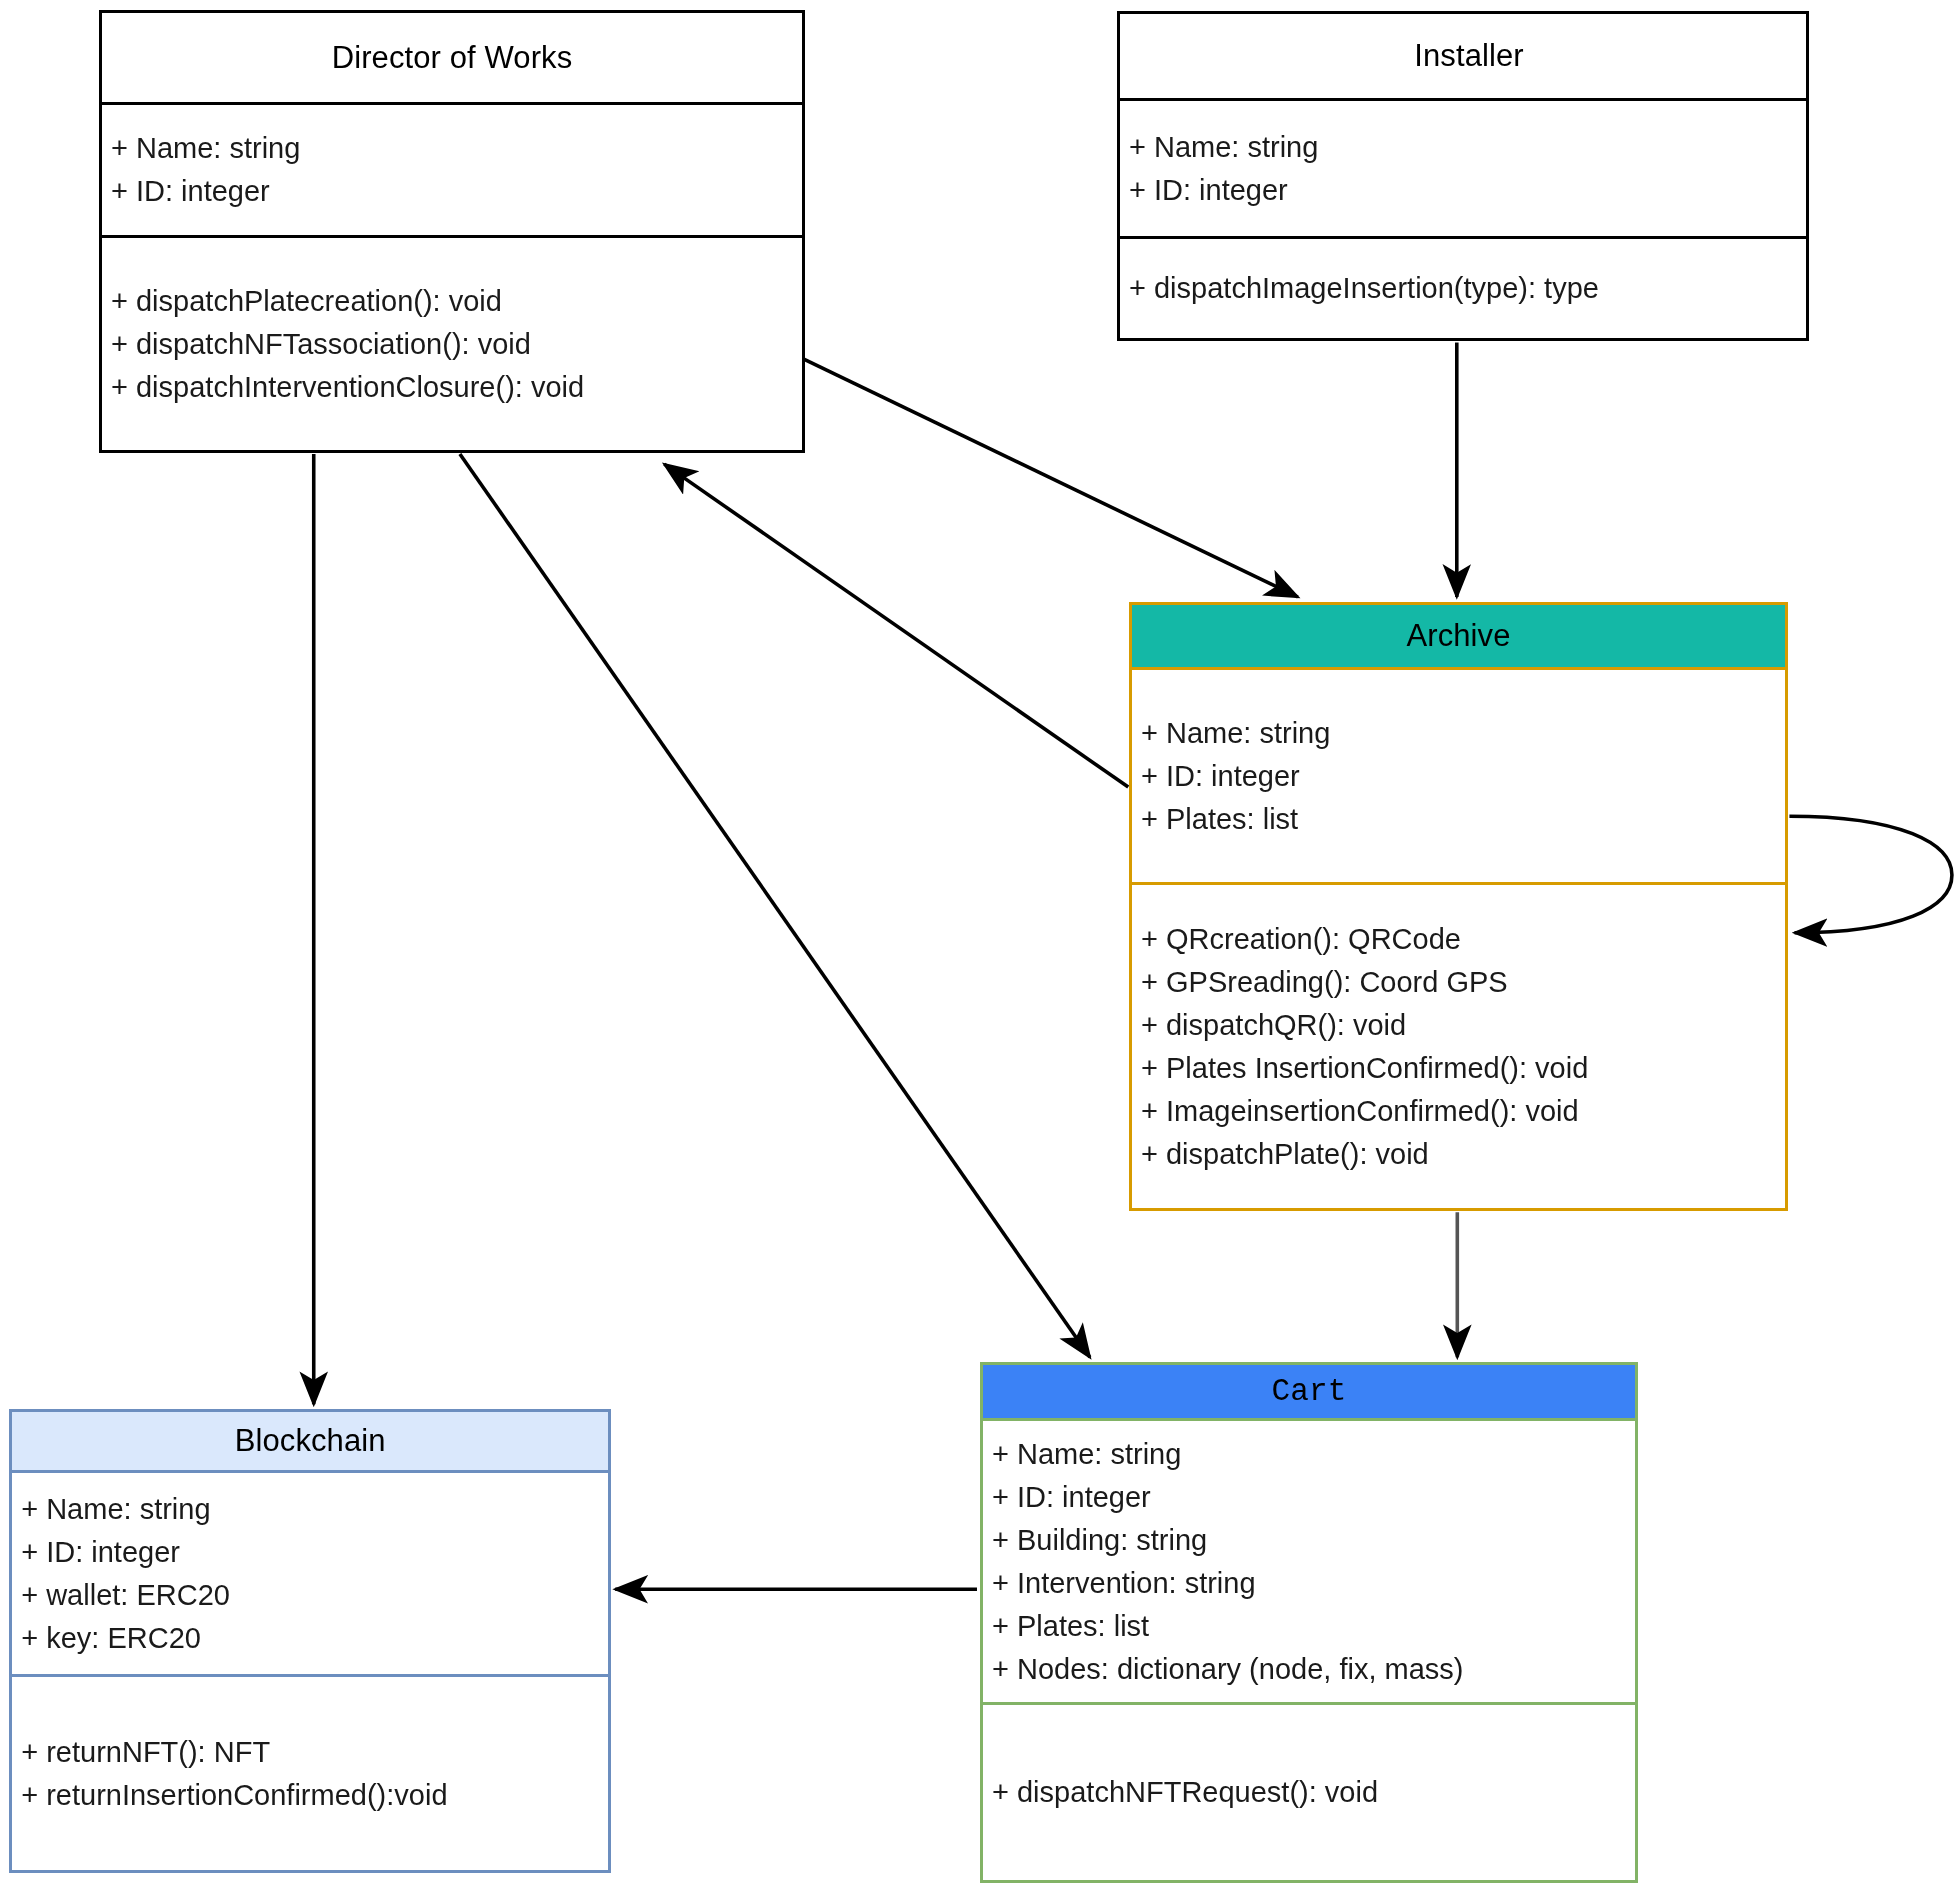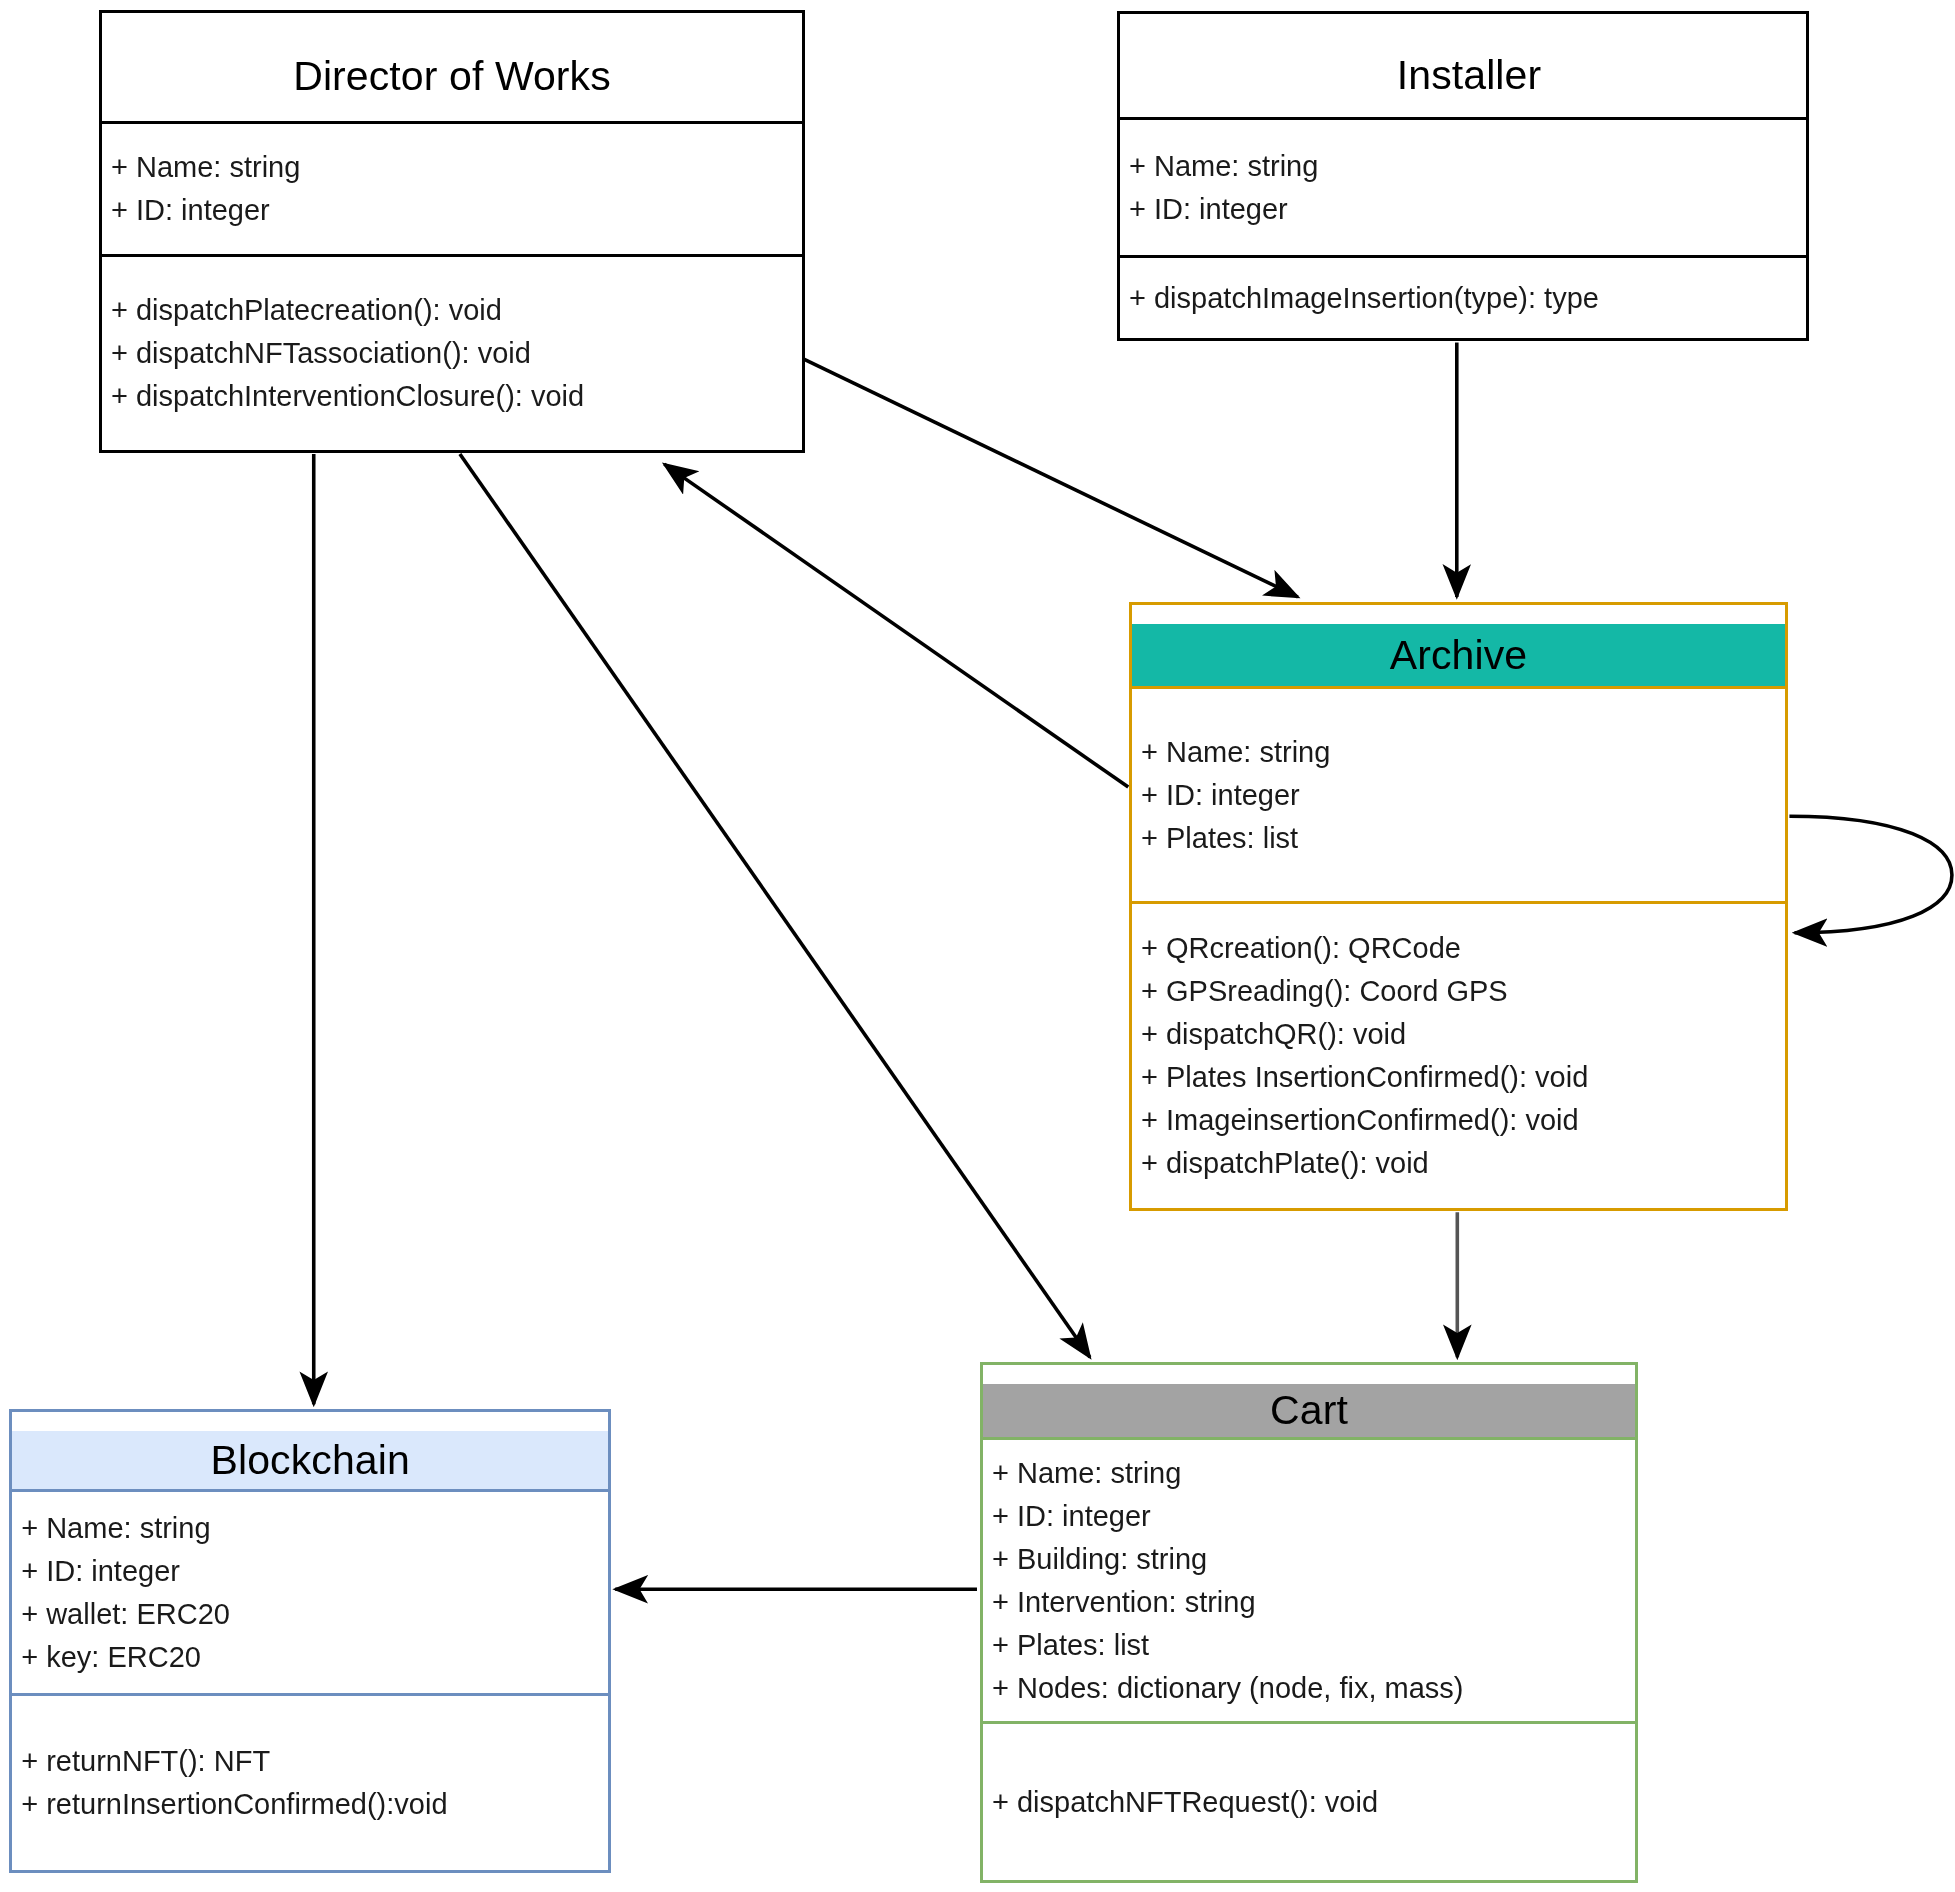--- a/index.html
+++ b/index.html
@@ -43,29 +43,28 @@
     border: 3.1px solid #82b366;
   }
   .uml-class.blue {
     border: 3.1px solid #6c8ebf;
   }
   .cls-title {
     box-sizing: border-box;
     display: flex;
     align-items: center;
     justify-content: center;
-    font-size: 41px;
+    font-size: 31px;
     color: #000000;
     letter-spacing: 0.1px;
     white-space: nowrap;
-    margin-top: 19px;
   }
   .plain > .cls-title { border-bottom: 3.1px solid #000000; }
   .amber > .cls-title { border-bottom: 3.1px solid #d79b00; background: #14b8a6; text-align: center; }
-  .green > .cls-title { border-bottom: 3.1px solid #82b366; background: #a3a3a3; }
+  .green > .cls-title { border-bottom: 3.1px solid #82b366; background: #3b82f6; font-family: Liberation Mono, monospace; }
   .blue  > .cls-title { border-bottom: 3.1px solid #6c8ebf; background: #dae8fc; }
 
   .cls-section {
     box-sizing: border-box;
     padding-left: 9px;
     display: flex;
     flex-direction: column;
     justify-content: center;
   }
   .plain > .cls-attrs { border-bottom: 3.1px solid #000000; }

